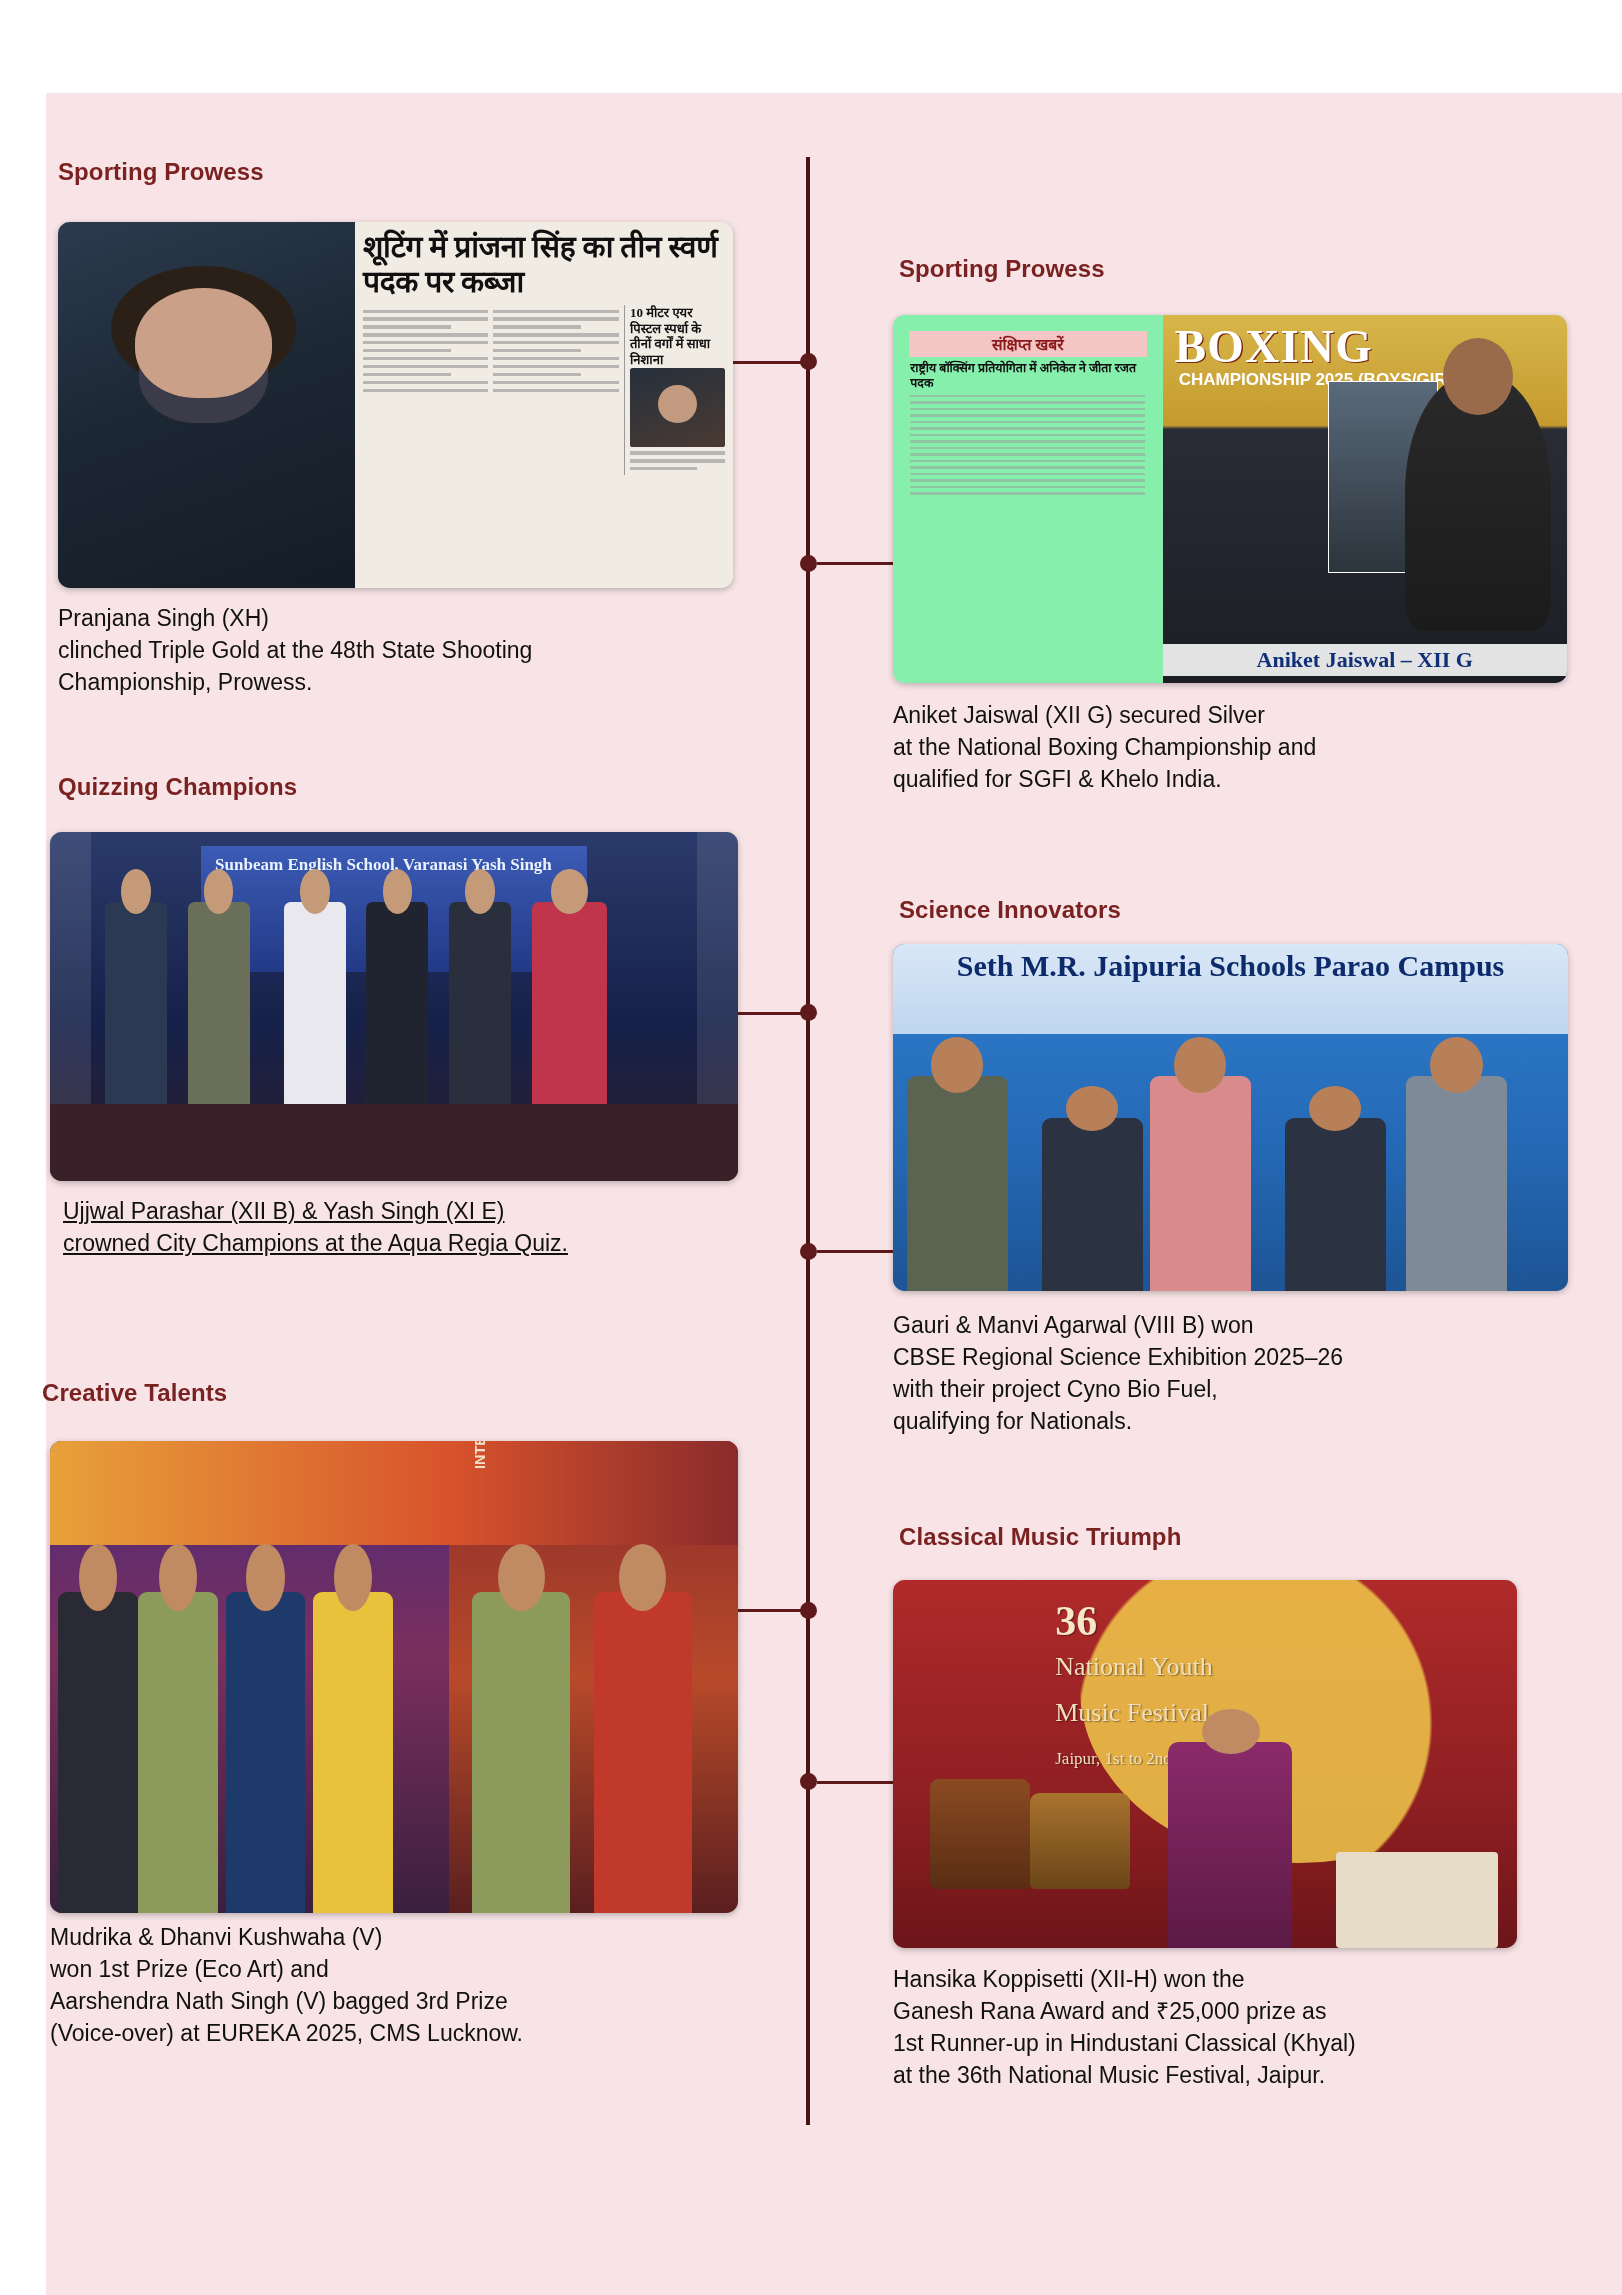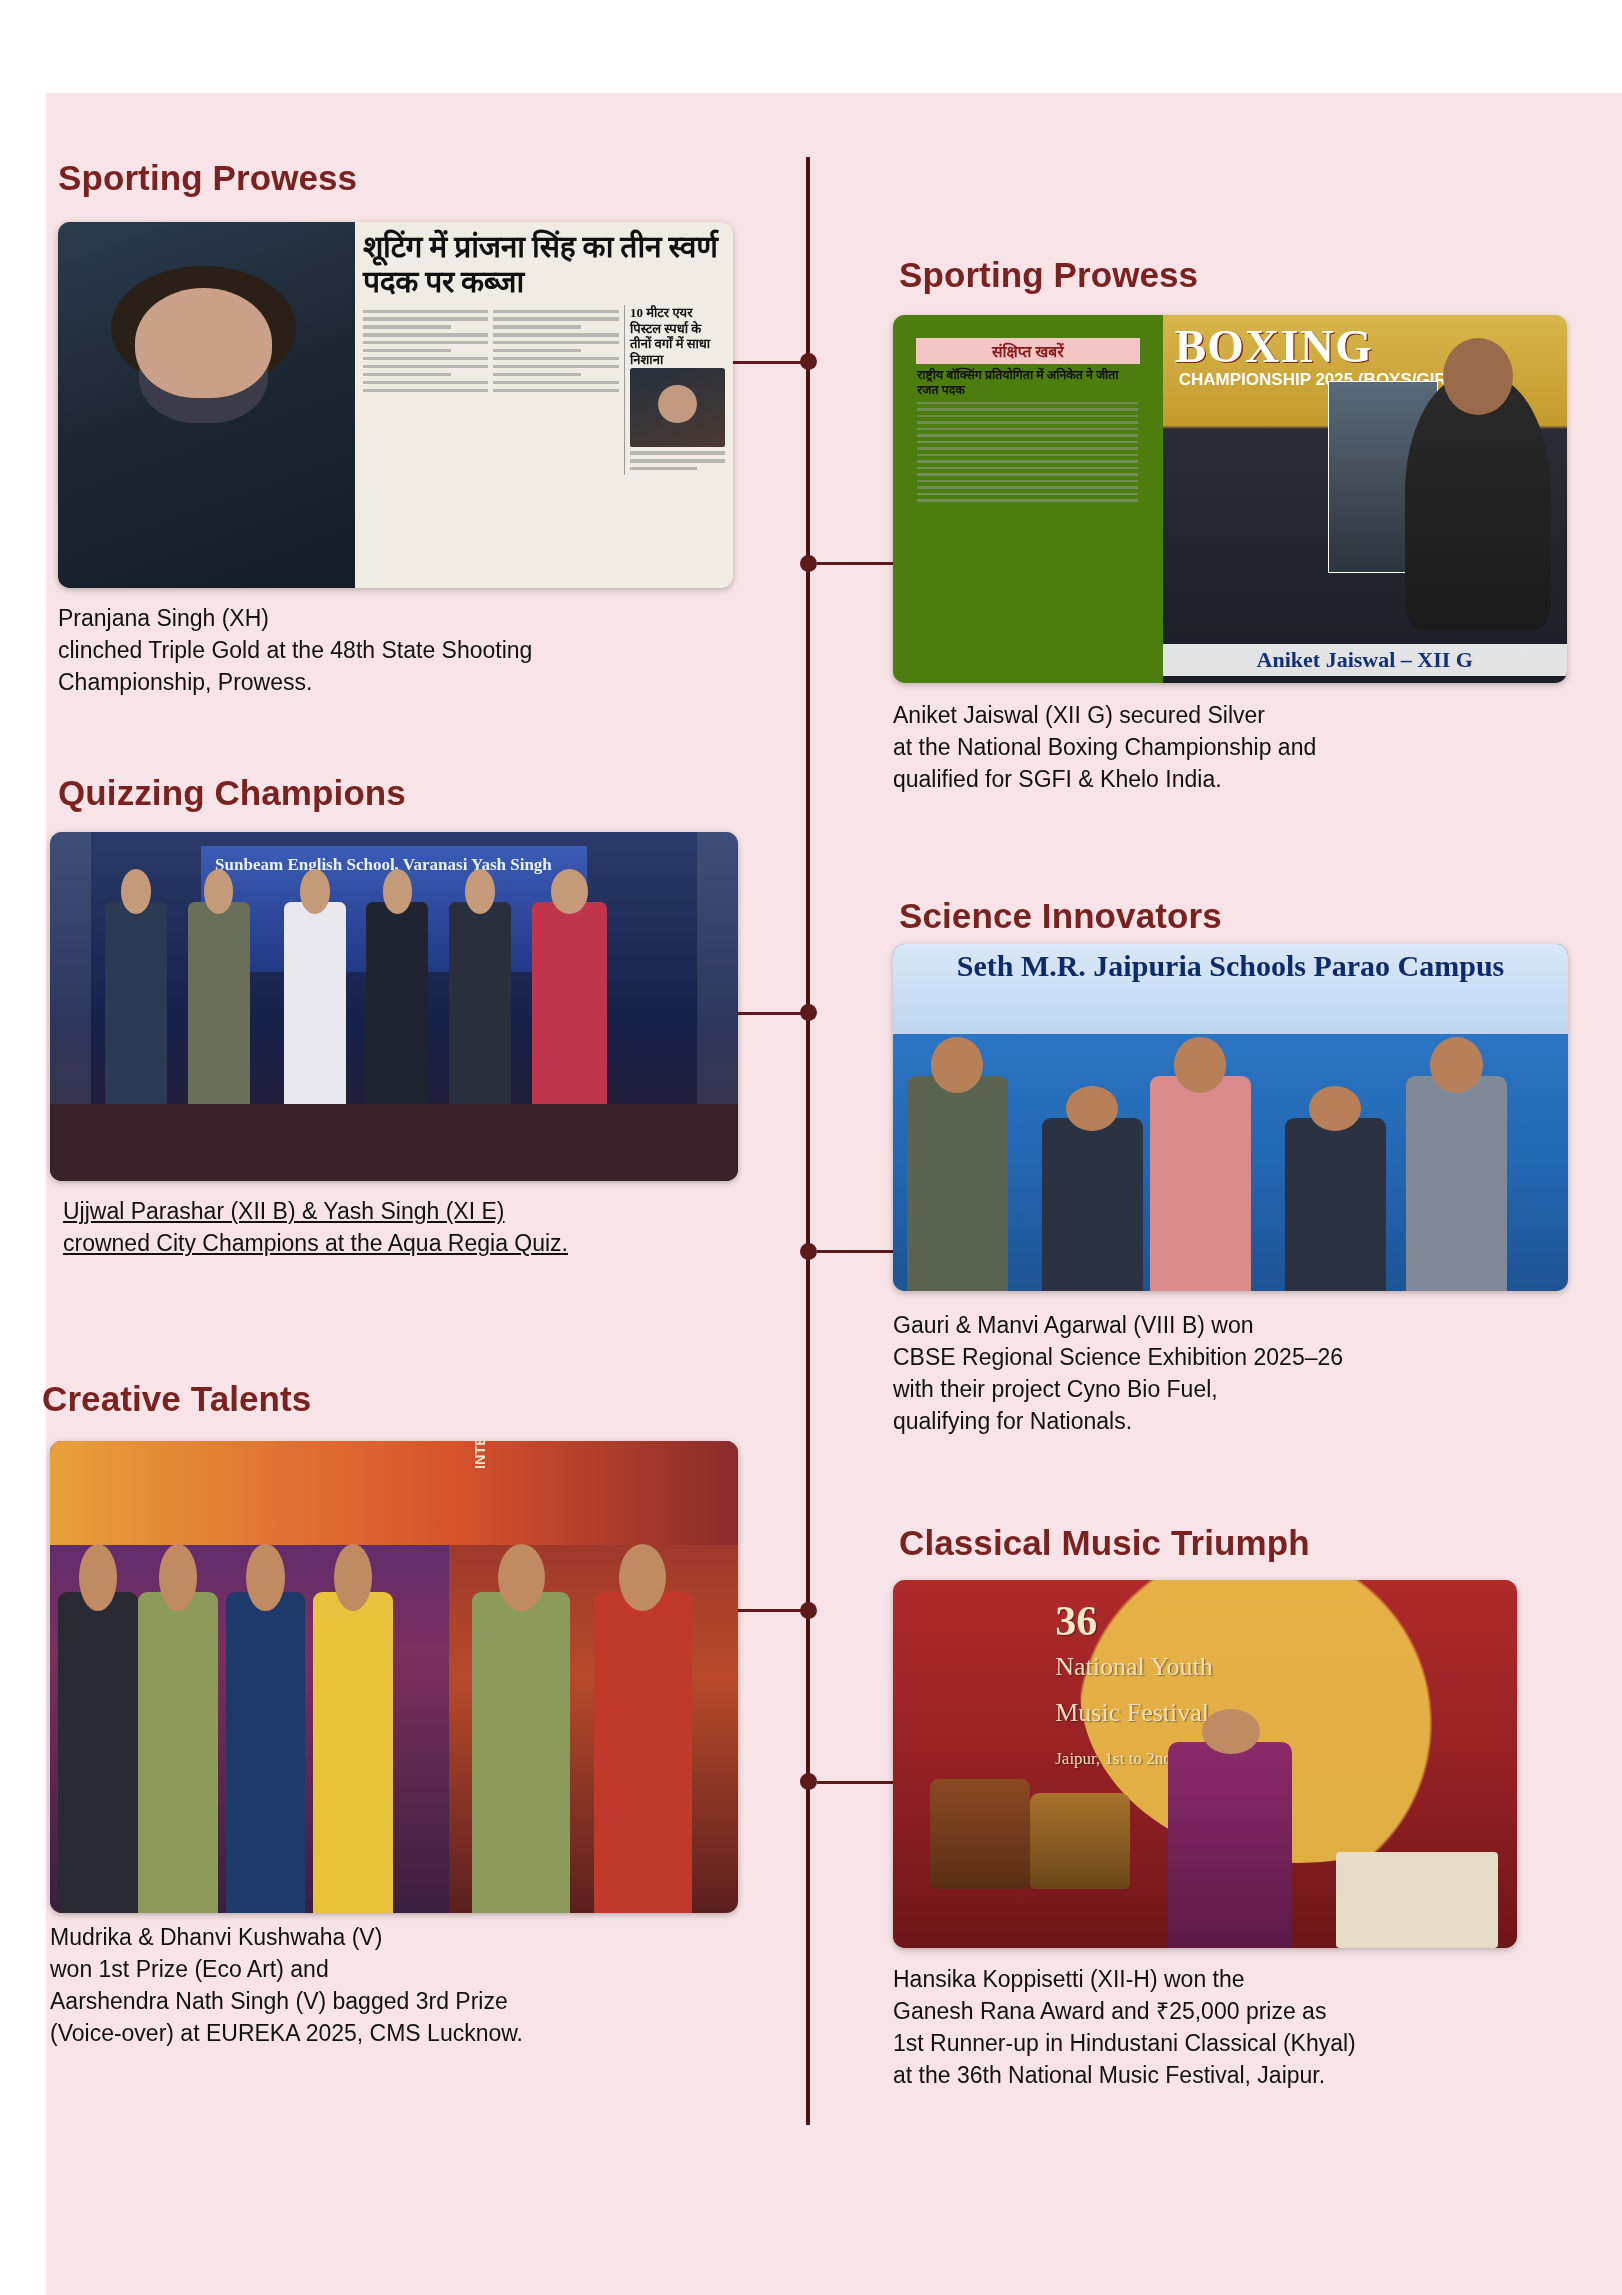--- a/index.html
+++ b/index.html
@@ -45,21 +45,21 @@
     left: 800px;
   }
   .connector {
     position: absolute;
     height: 2.6px;
     background: #5e1a1a;
   }
 
   .section-title {
     position: absolute;
-    font-size: 35px;
+    font-size: 24px;
     font-weight: bold;
     color: #7a2222;
     letter-spacing: 0.1px;
     white-space: nowrap;
   }
 
   .caption {
     position: absolute;
     font-size: 23px;
     line-height: 32px;
@@ -122,21 +122,21 @@
     background:linear-gradient(160deg,#26303c,#4a3a33);
     position:relative;
   }
   .np-thumb::after{
     content:""; position:absolute; left:30%; top:22%;
     width:40%; height:48%; border-radius:50%; background:#c29a80;
   }
 
   
   .box-clip { position:absolute; inset:0; display:flex; background:#efe9e0; }
-  .box-left { width:40%; background:#4d7c0f; position:relative; padding:23px; }
+  .box-left { width:40%; background:#86efac; position:relative; padding:16px; }
   .box-left .hdr {
     background:#f3c5c5; color:#8b1b1b; font-weight:bold;
     text-align:center; font-size:15.7px; padding:2px 0; font-family:"Liberation Serif", serif;
   }
   .box-left .ln { height:2.6px; background:#9a9a9a; margin:3.9px 1.3px; opacity:.5; }
   .box-right {
     flex:1; position:relative;
     background:linear-gradient(180deg,#d8b64a 0%, #c49a2e 30%, #2a2c35 31%, #1c1e26 100%);
   }
   .boxing-word {

